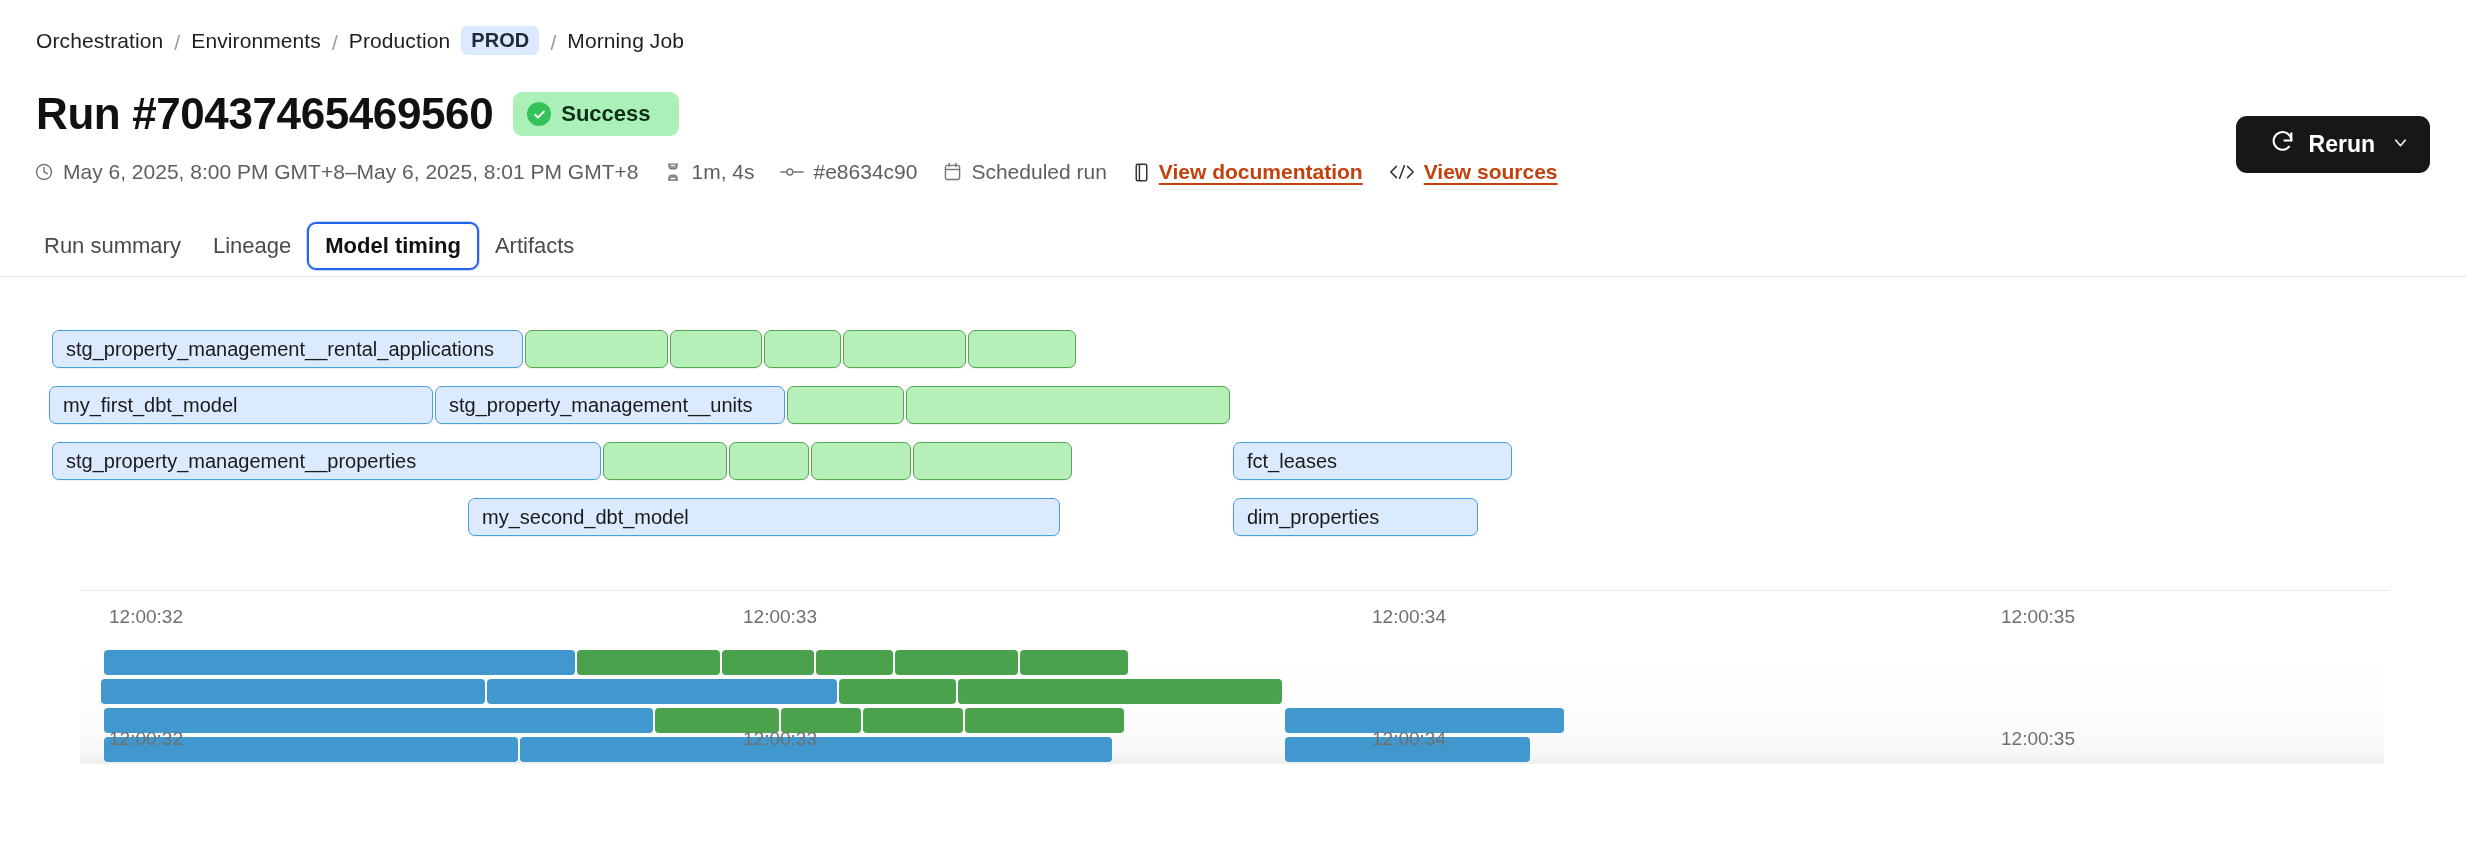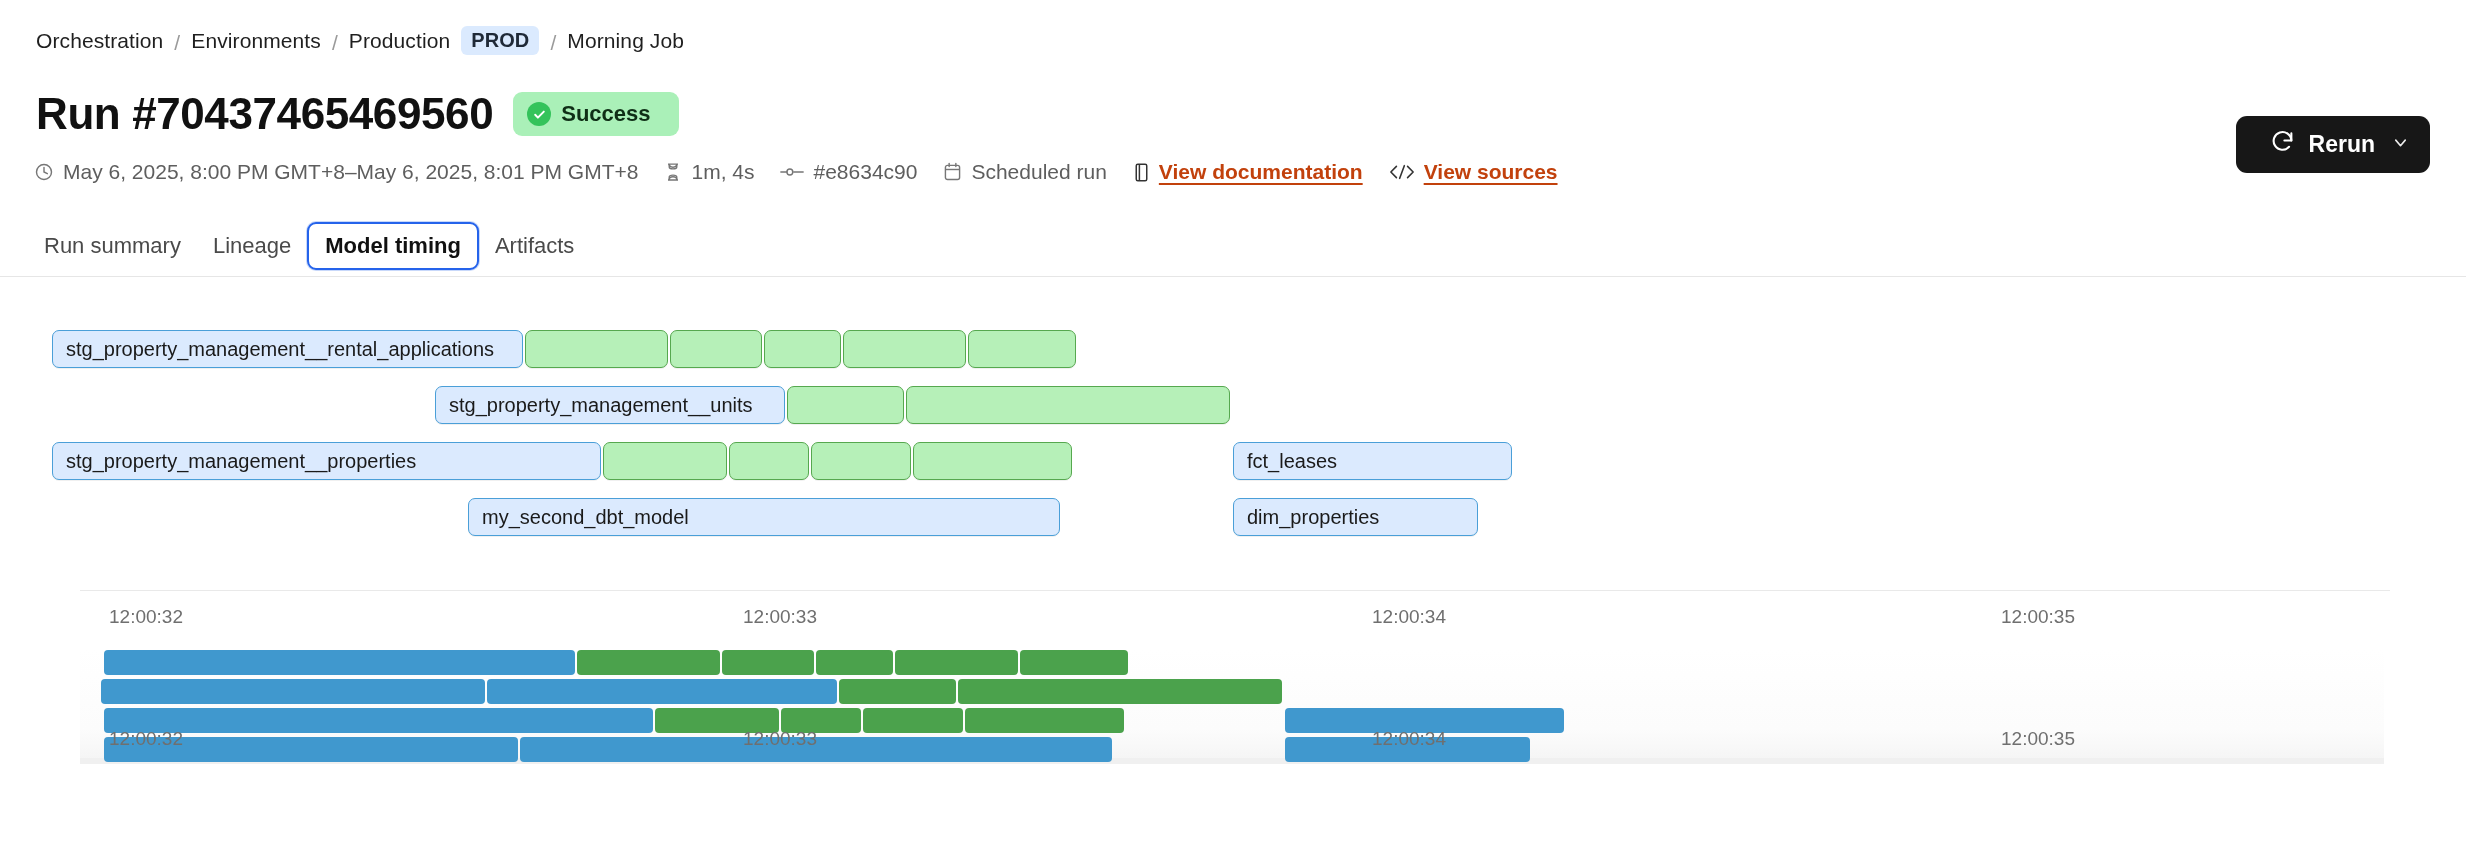--- a/index.html
+++ b/index.html
@@ -256,20 +256,23 @@
         <div class="bar blue" style="left: 52px; width: 471px;">
           <span class="bar-label">stg_property_management__rental_applications</span>
         </div>
         <div class="bar green" style="left: 525px; width: 143px;"></div>
         <div class="bar green" style="left: 670px; width: 92px;"></div>
         <div class="bar green" style="left: 764px; width: 77px;"></div>
         <div class="bar green" style="left: 843px; width: 123px;"></div>
         <div class="bar green" style="left: 968px; width: 108px;"></div>
       </div>
       <div class="gantt-row">
+        <div class="bar blue" style="left: 49px; width: 384px;">
+          <span class="bar-label">my_first_dbt_model</span>
+        </div>
         <div class="bar blue" style="left: 435px; width: 350px;">
           <span class="bar-label">stg_property_management__units</span>
         </div>
         <div class="bar green" style="left: 787px; width: 117px;"></div>
         <div class="bar green" style="left: 906px; width: 324px;"></div>
       </div>
       <div class="gantt-row">
         <div class="bar blue" style="left: 52px; width: 549px;">
           <span class="bar-label">stg_property_management__properties</span>
         </div>

